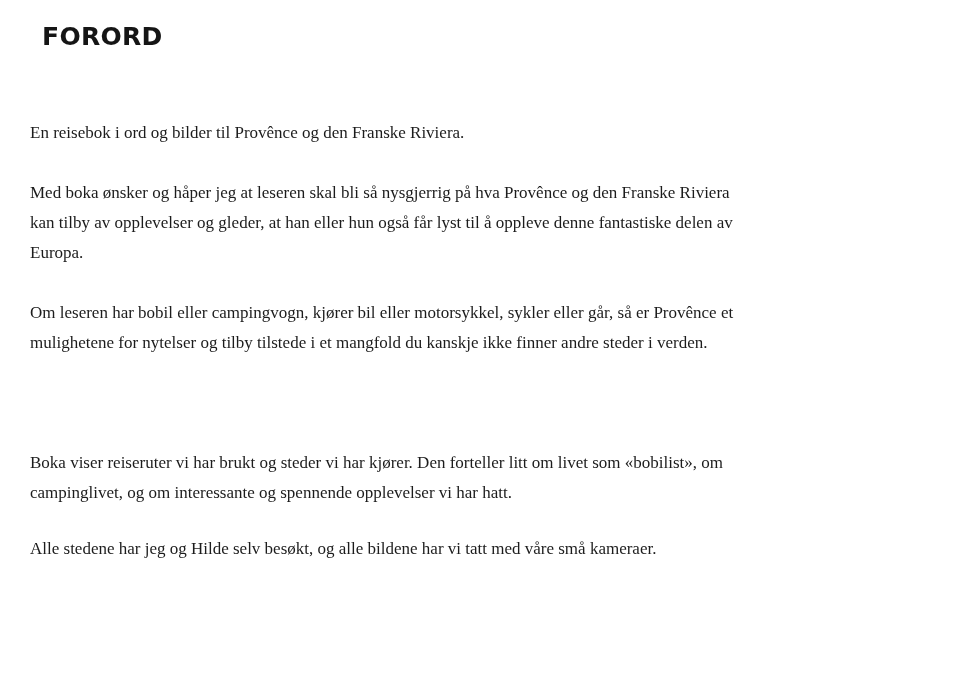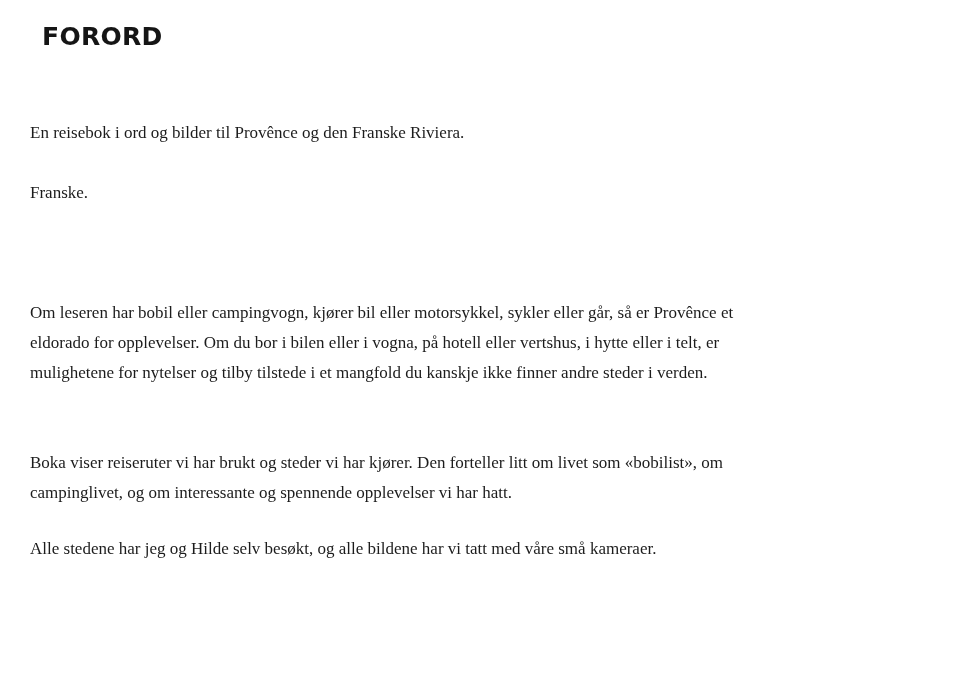--- a/index.html
+++ b/index.html
@@ -56,26 +56,27 @@
 <body>
 
 <div class="page">
   <h1 class="title">FORORD</h1>
 
   <p class="para" id="p1">
     <span class="line">En reisebok i ord og bilder til Provênce og den Franske Riviera.</span>
   </p>
 
   <p class="para" id="p2">
-    <span class="line">Franske.</span>
+    <span class="line">Med boka ønsker og håper jeg at leseren skal bli så nysgjerrig på hva Provênce og den Franske Riviera</span>
+    <span class="line">kan tilby av opplevelser og gleder, at han eller hun også får lyst til å oppleve denne fantastiske delen av</span>
+    <span class="line">Europa.</span>
   </p>
 
   <p class="para" id="p3">
     <span class="line">Om leseren har bobil eller campingvogn, kjører bil eller motorsykkel, sykler eller går, så er Provênce et</span>
-    <span class="line">eldorado for opplevelser. Om du bor i bilen eller i vogna, på hotell eller vertshus, i hytte eller i telt, er</span>
     <span class="line">mulighetene for nytelser og tilby tilstede i et mangfold du kanskje ikke finner andre steder i verden.</span>
   </p>
 
   <p class="para" id="p4">
     <span class="line">Boka viser reiseruter vi har brukt og steder vi har kjører. Den forteller litt om livet som «bobilist», om</span>
     <span class="line">campinglivet, og om interessante og spennende opplevelser vi har hatt.</span>
   </p>
 
   <p class="para" id="p5">
     <span class="line">Alle stedene har jeg og Hilde selv besøkt, og alle bildene har vi tatt med våre små kameraer.</span>

